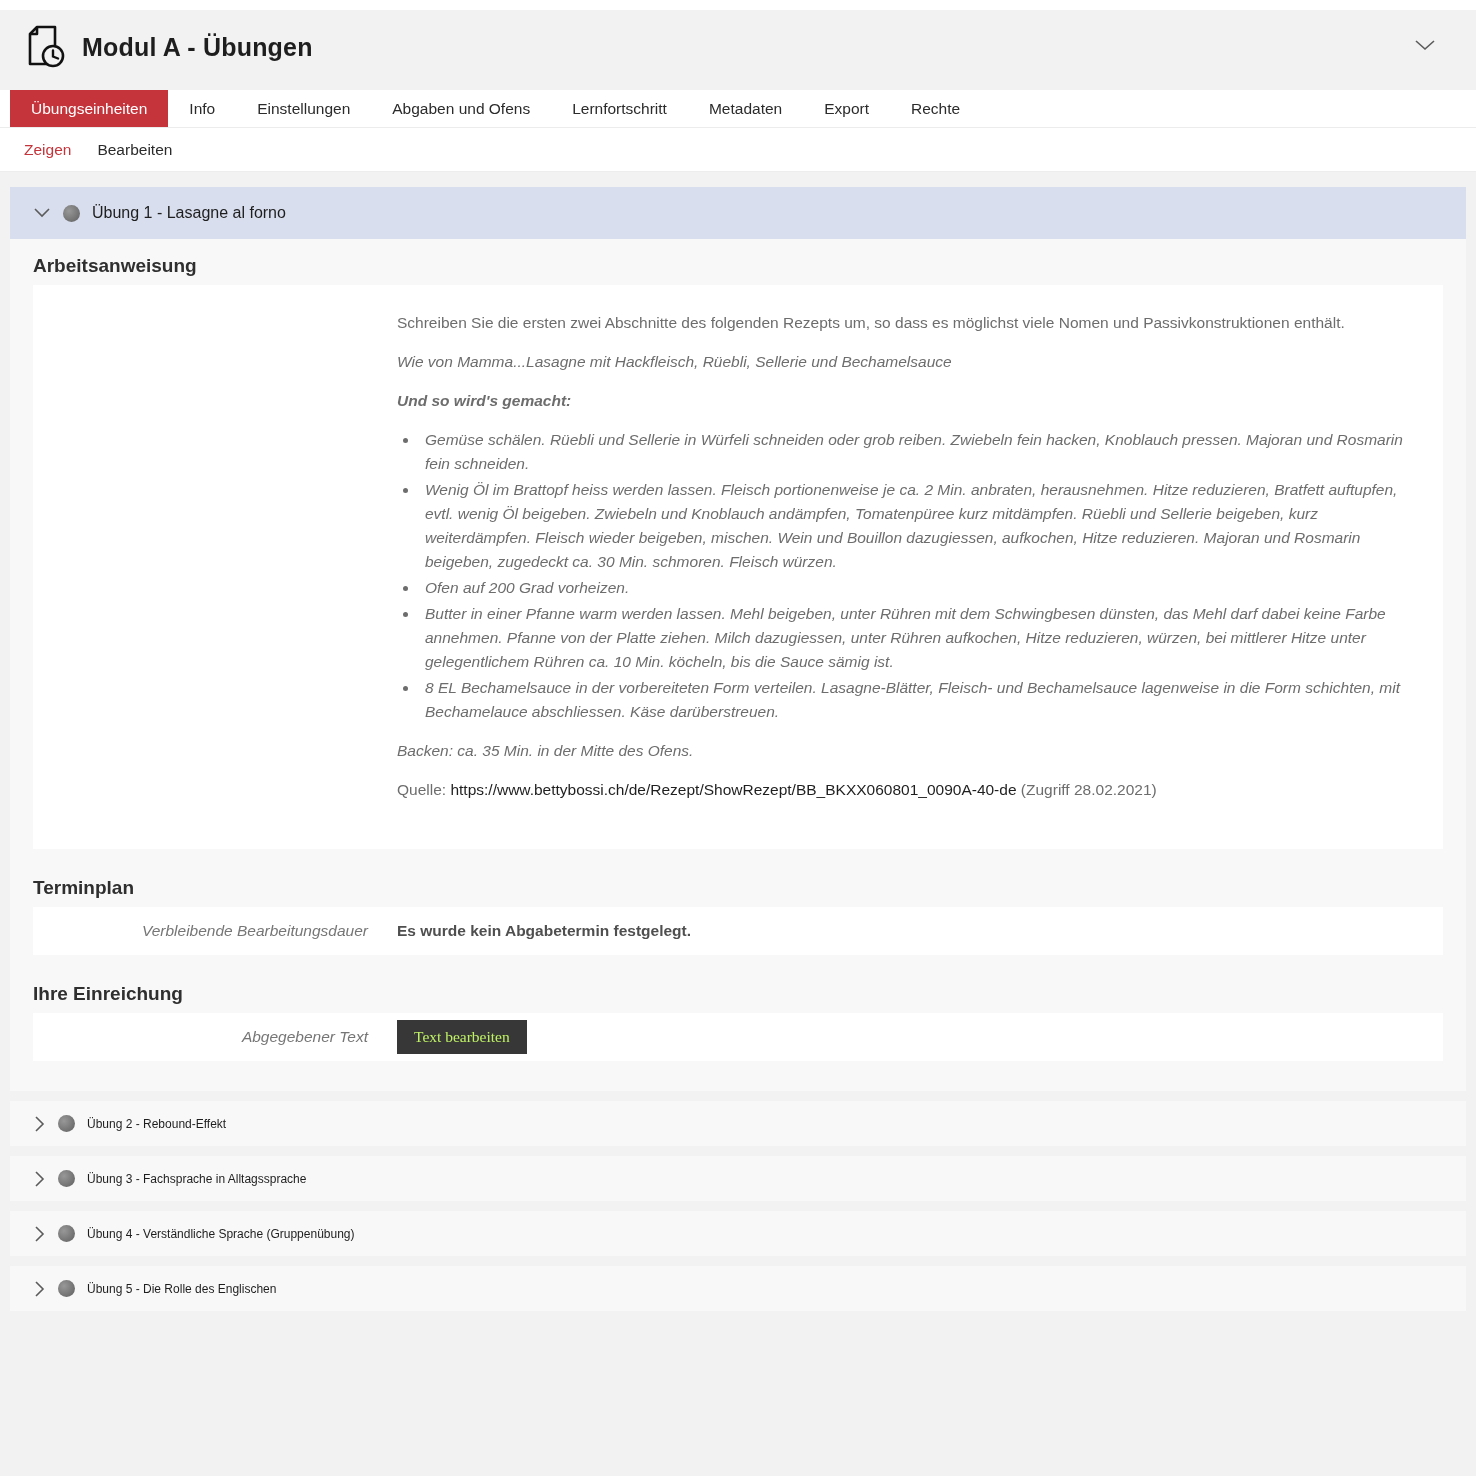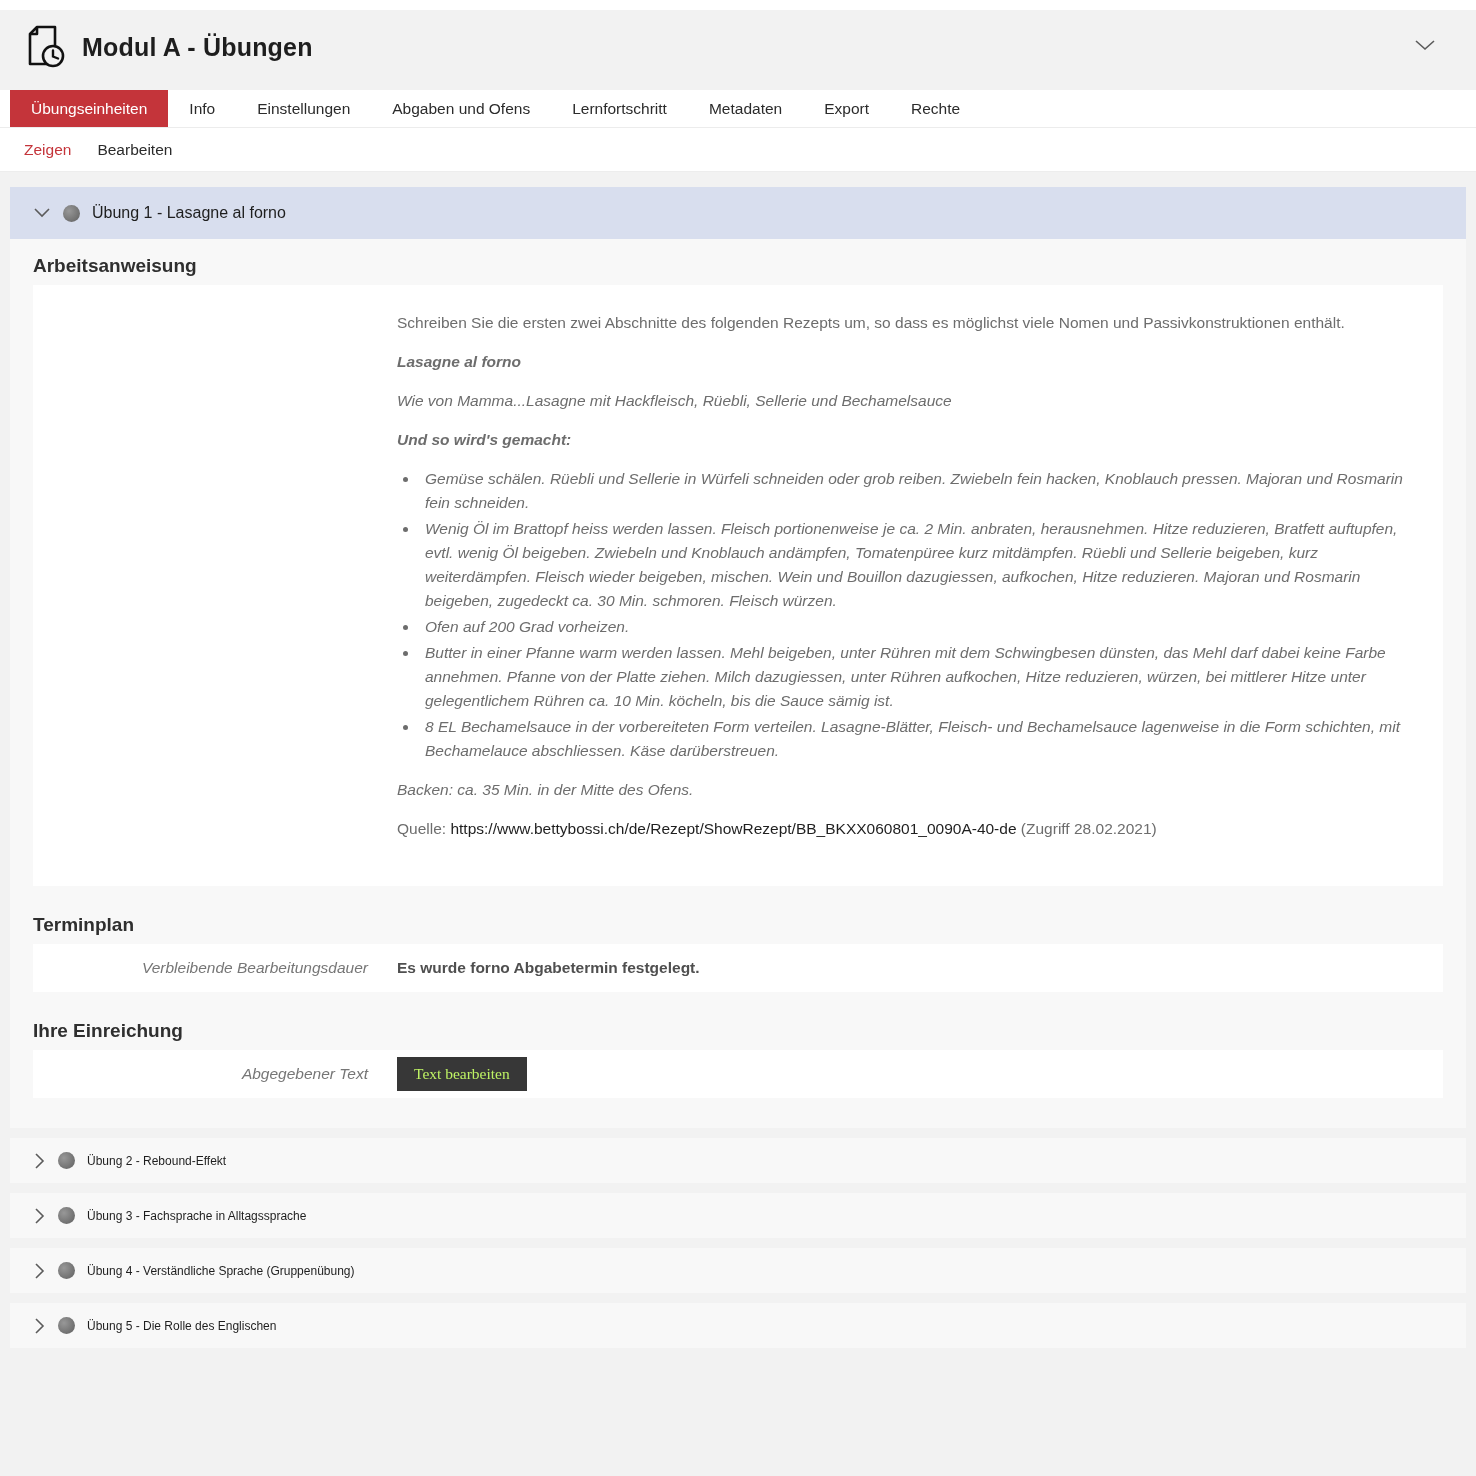--- a/index.html
+++ b/index.html
@@ -195,21 +195,20 @@
       <span class="panel-title">Übung 1 - Lasagne al forno</span>
     </div>
 
     <div class="panel-body">
 
       <h2 class="section-heading">Arbeitsanweisung</h2>
 
       <div class="white-box">
         <div class="instruction">
           <p>Schreiben Sie die ersten zwei Abschnitte des folgenden Rezepts um, so dass es möglichst viele Nomen und Passivkonstruktionen enthält.</p>
-          <p class="recipe-title">Lasagne al forno</p>
           <p class="recipe-sub">Wie von Mamma...Lasagne mit Hackfleisch, Rüebli, Sellerie und Bechamelsauce</p>
           <p class="recipe-steps-intro">Und so wird's gemacht:</p>
           <ul>
             <li>Gemüse schälen. Rüebli und Sellerie in Würfeli schneiden oder grob reiben. Zwiebeln fein hacken, Knoblauch pressen. Majoran und Rosmarin fein schneiden.</li>
             <li>Wenig Öl im Brattopf heiss werden lassen. Fleisch portionenweise je ca. 2 Min. anbraten, herausnehmen. Hitze reduzieren, Bratfett auftupfen, evtl. wenig Öl beigeben. Zwiebeln und Knoblauch andämpfen, Tomatenpüree kurz mitdämpfen. Rüebli und Sellerie beigeben, kurz weiterdämpfen. Fleisch wieder beigeben, mischen. Wein und Bouillon dazugiessen, aufkochen, Hitze reduzieren. Majoran und Rosmarin beigeben, zugedeckt ca. 30 Min. schmoren. Fleisch würzen.</li>
             <li>Ofen auf 200 Grad vorheizen.</li>
             <li>Butter in einer Pfanne warm werden lassen. Mehl beigeben, unter Rühren mit dem Schwingbesen dünsten, das Mehl darf dabei keine Farbe annehmen. Pfanne von der Platte ziehen. Milch dazugiessen, unter Rühren aufkochen, Hitze reduzieren, würzen, bei mittlerer Hitze unter gelegentlichem Rühren ca. 10 Min. köcheln, bis die Sauce sämig ist.</li>
             <li>8 EL Bechamelsauce in der vorbereiteten Form verteilen. Lasagne-Blätter, Fleisch- und Bechamelsauce lagenweise in die Form schichten, mit Bechamelauce abschliessen. Käse darüberstreuen.</li>
           </ul>
           <p class="baking">Backen: ca. 35 Min. in der Mitte des Ofens.</p>
@@ -217,21 +216,21 @@
             <span>Quelle: </span>
             <span class="url">https://www.bettybossi.ch/de/Rezept/ShowRezept/BB_BKXX060801_0090A-40-de</span>
             <span> (Zugriff 28.02.2021)</span>
           </p>
         </div>
       </div>
 
       <h2 class="section-heading mt">Terminplan</h2>
       <div class="form-row">
         <span class="form-label">Verbleibende Bearbeitungsdauer</span>
-        <span class="form-value strong">Es wurde forno Abgabetermin festgelegt.</span>
+        <span class="form-value strong">Es wurde kein Abgabetermin festgelegt.</span>
       </div>
 
       <h2 class="section-heading mt">Ihre Einreichung</h2>
       <div class="form-row">
         <span class="form-label">Abgegebener Text</span>
         <span class="form-value">
           <button class="btn-dark">Text bearbeiten</button>
         </span>
       </div>
 

